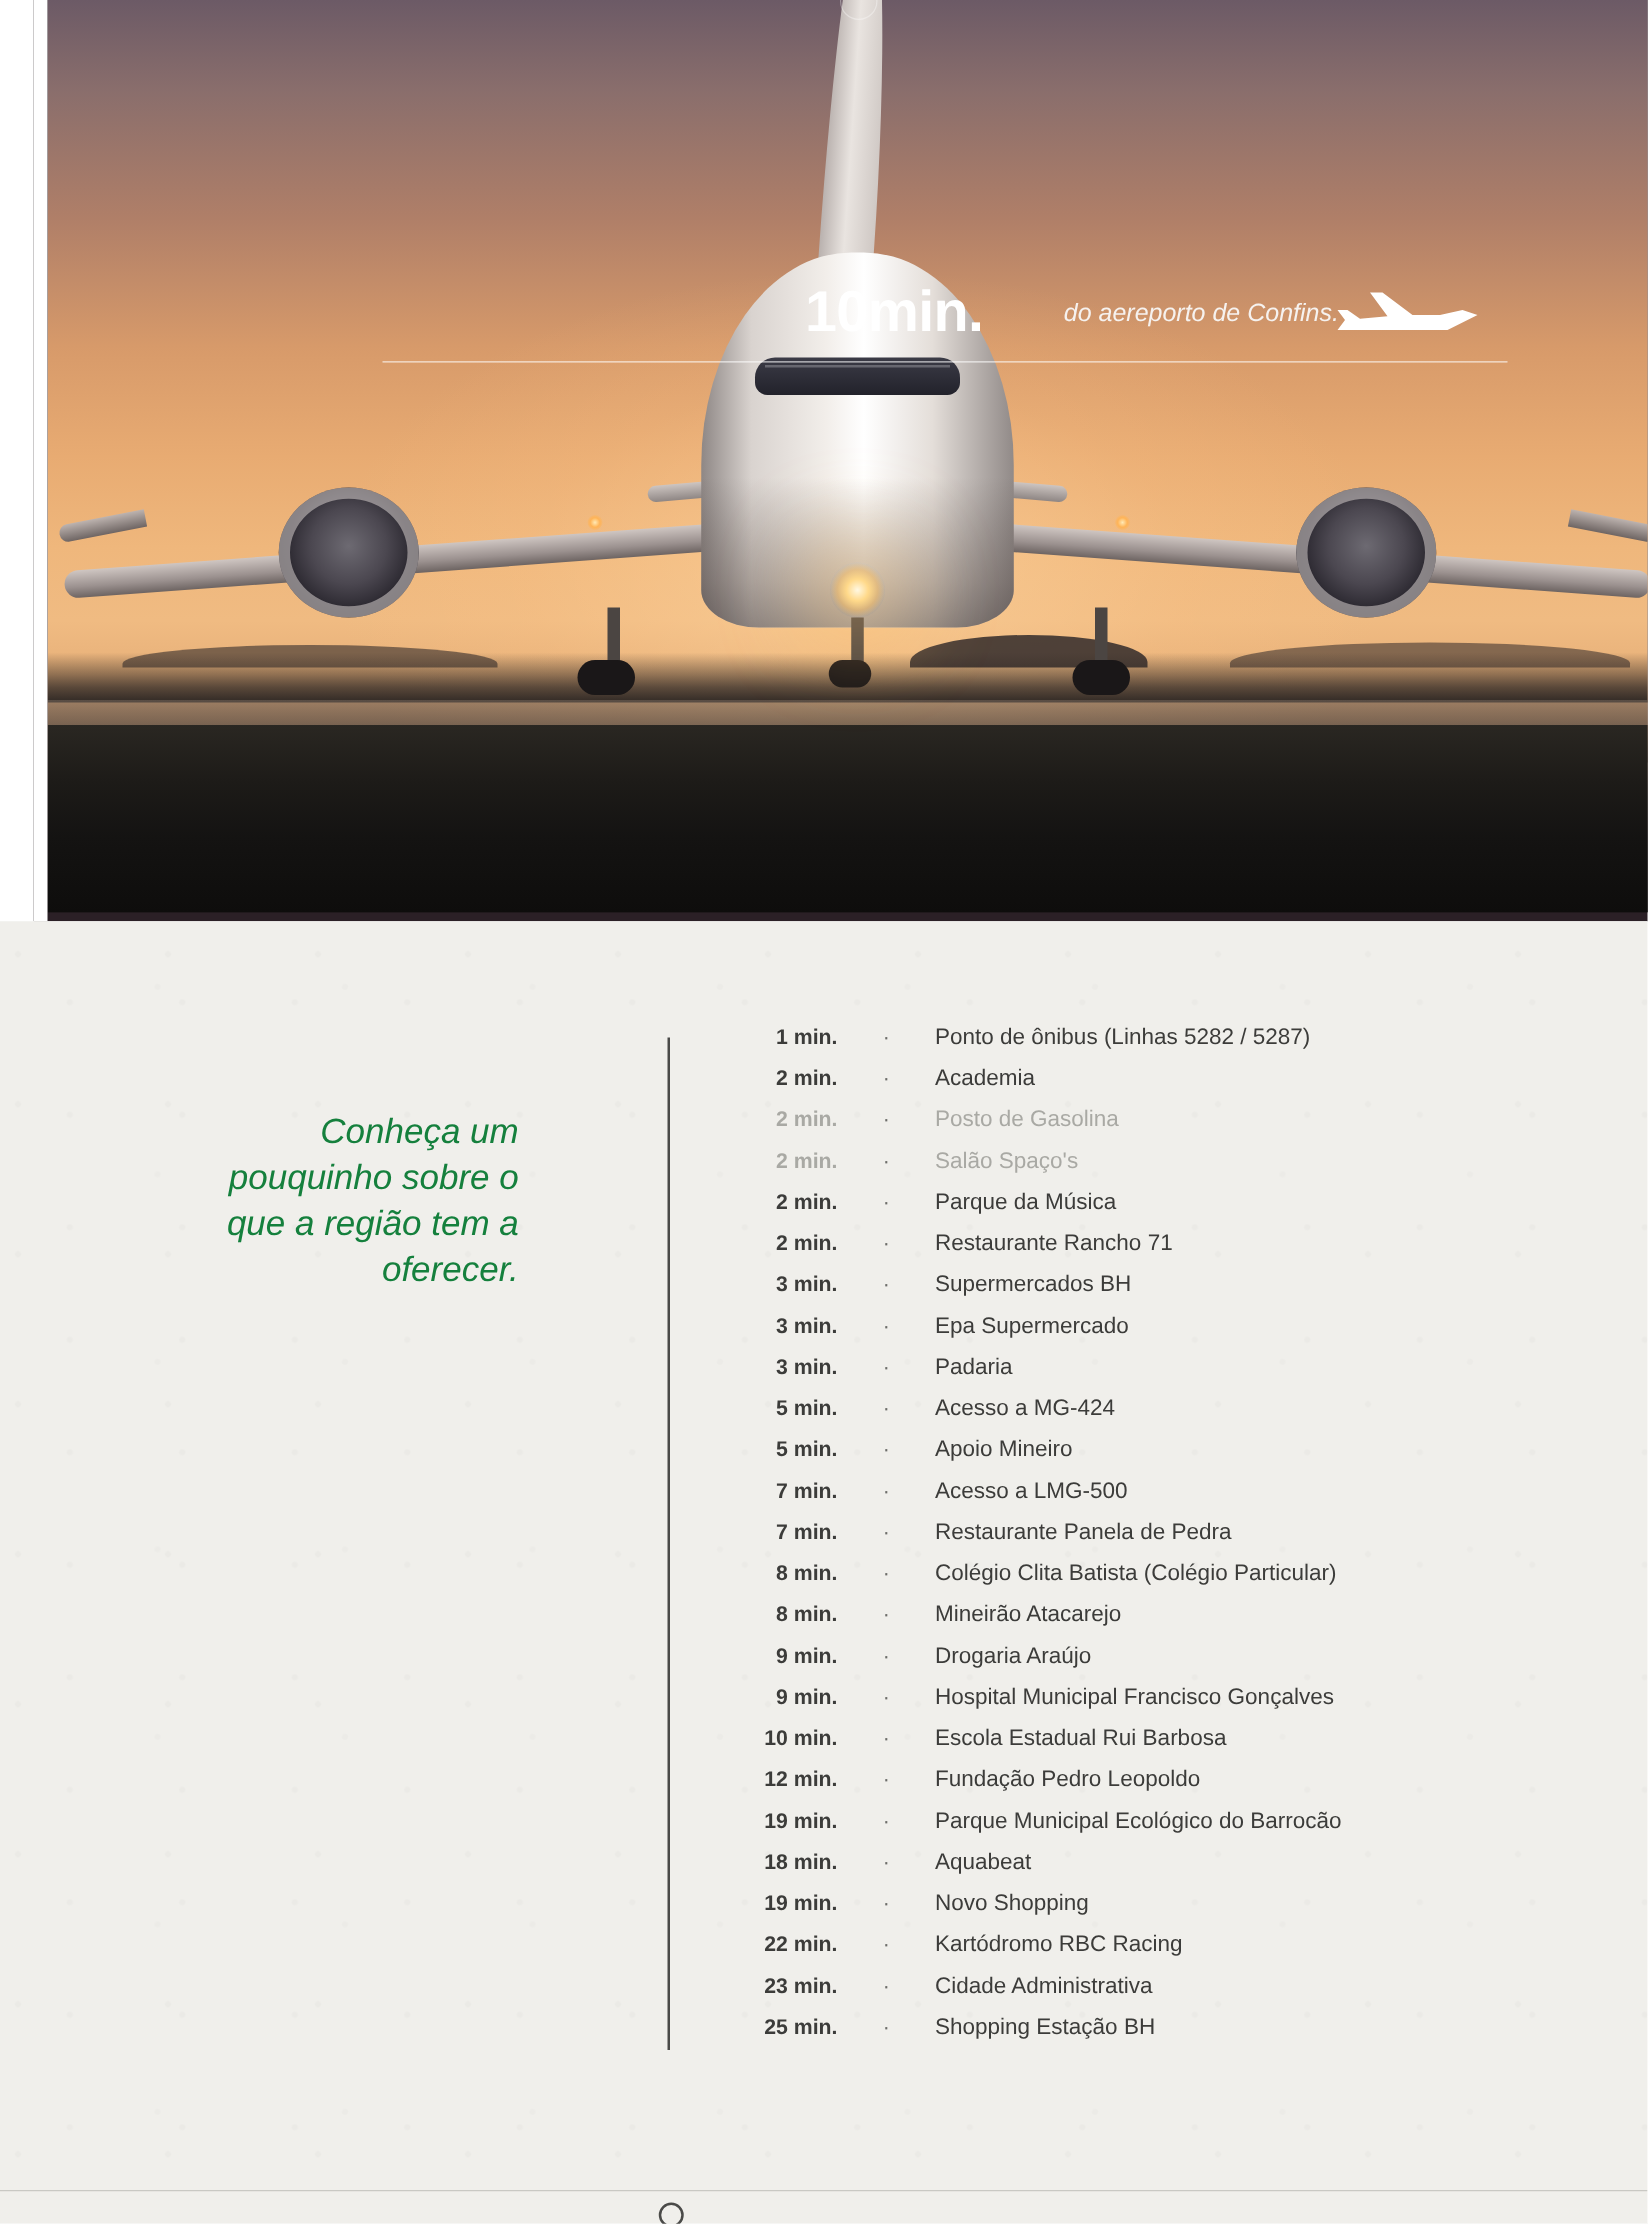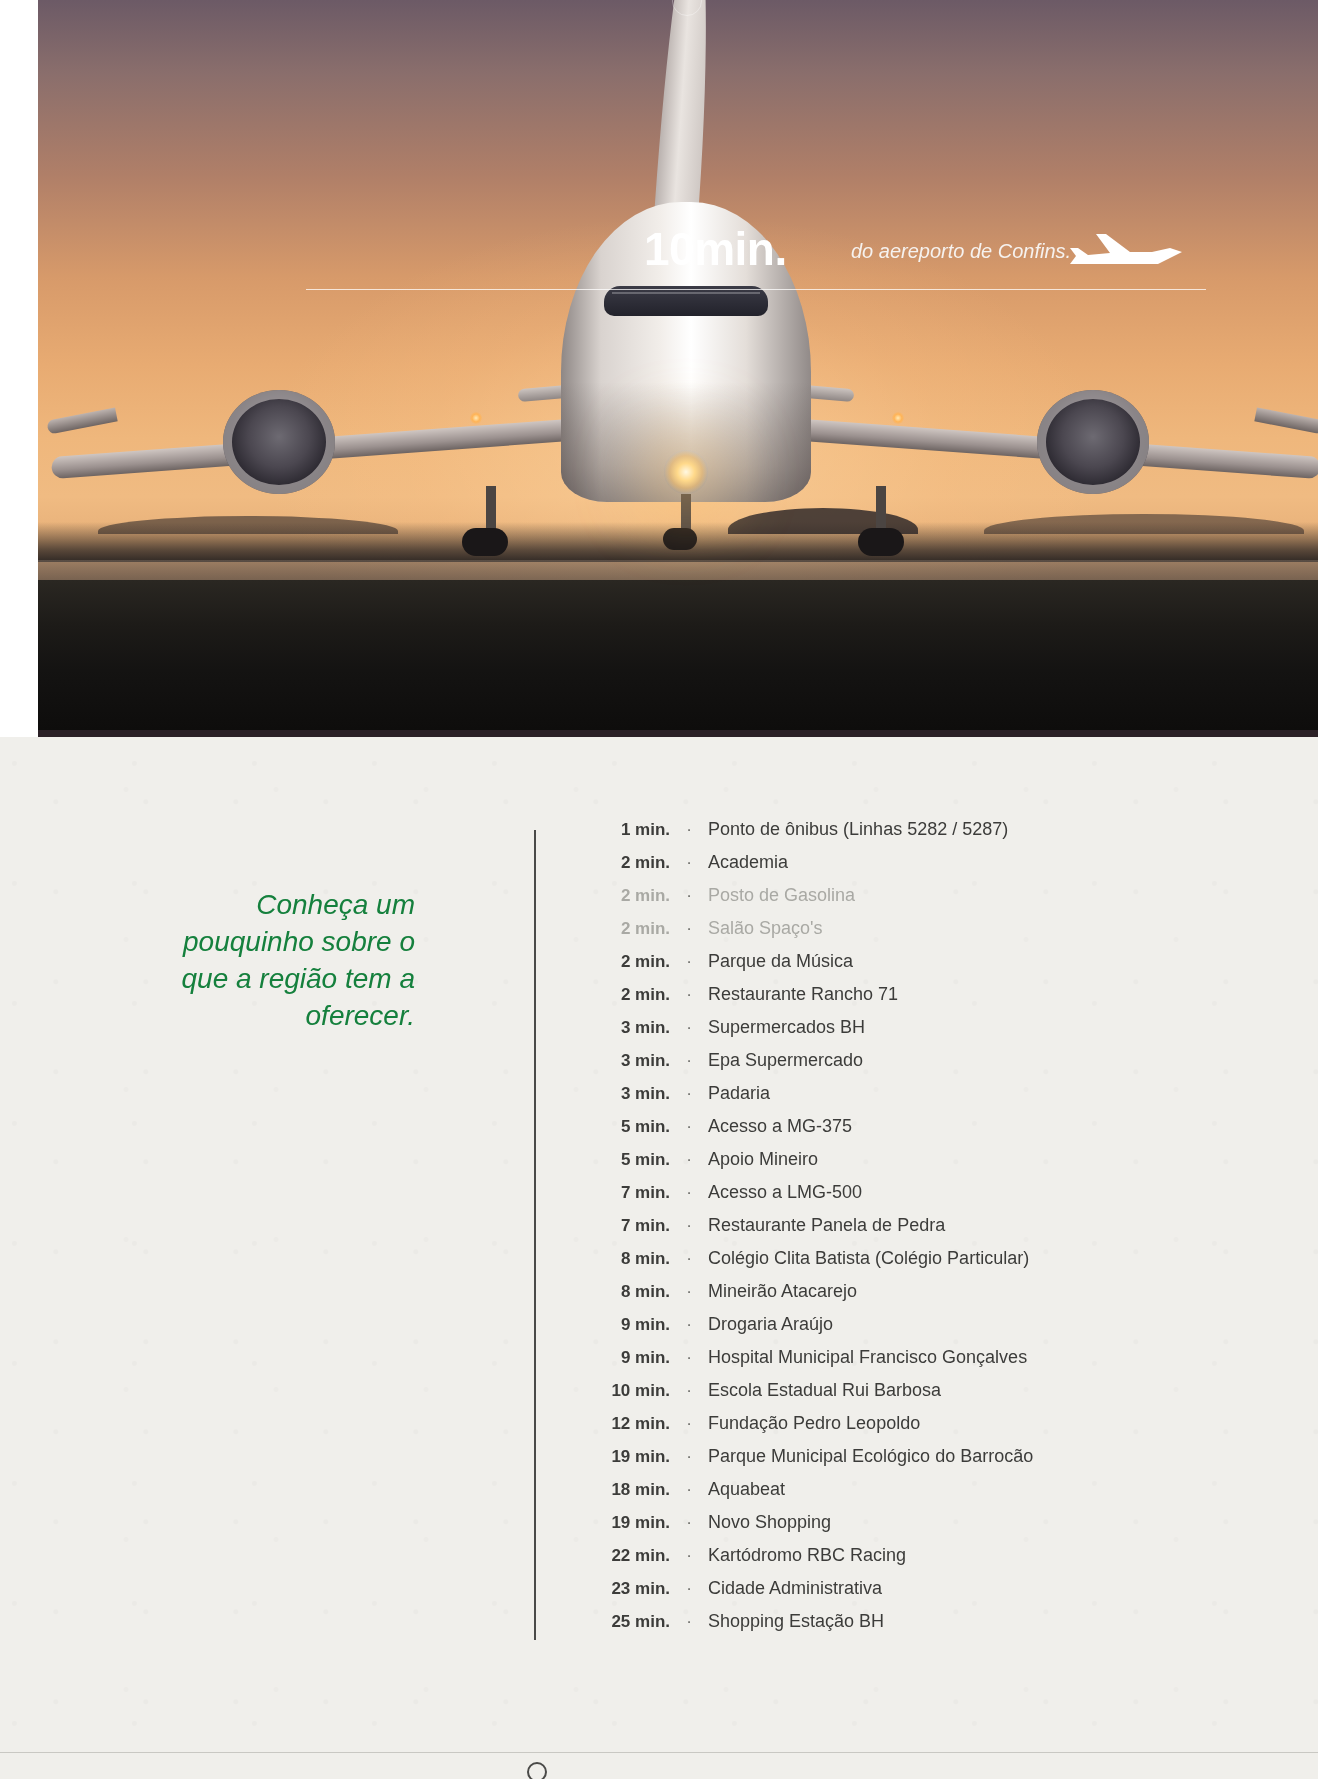--- a/index.html
+++ b/index.html
@@ -355,20 +355,21 @@
   .list {
     position: absolute;
     left: 590px;
     top: 82px;
     width: 680px;
   }
   .row {
     display: flex;
     align-items: baseline;
     height: 33px;
+    gap: 20px;
   }
   .row .time {
     width: 80px;
     text-align: right;
     font-size: 17px;
     font-weight: 700;
     color: #3c3c3a;
     white-space: nowrap;
   }
   .row .dot {
@@ -522,21 +523,21 @@
         <span class="place">Epa Supermercado</span>
       </div>
       <div class="row">
         <span class="time">3 min.</span>
         <span class="dot">·</span>
         <span class="place">Padaria</span>
       </div>
       <div class="row">
         <span class="time">5 min.</span>
         <span class="dot">·</span>
-        <span class="place">Acesso a MG-375</span>
+        <span class="place">Acesso a MG-424</span>
       </div>
       <div class="row">
         <span class="time">5 min.</span>
         <span class="dot">·</span>
         <span class="place">Apoio Mineiro</span>
       </div>
       <div class="row">
         <span class="time">7 min.</span>
         <span class="dot">·</span>
         <span class="place">Acesso a LMG-500</span>

